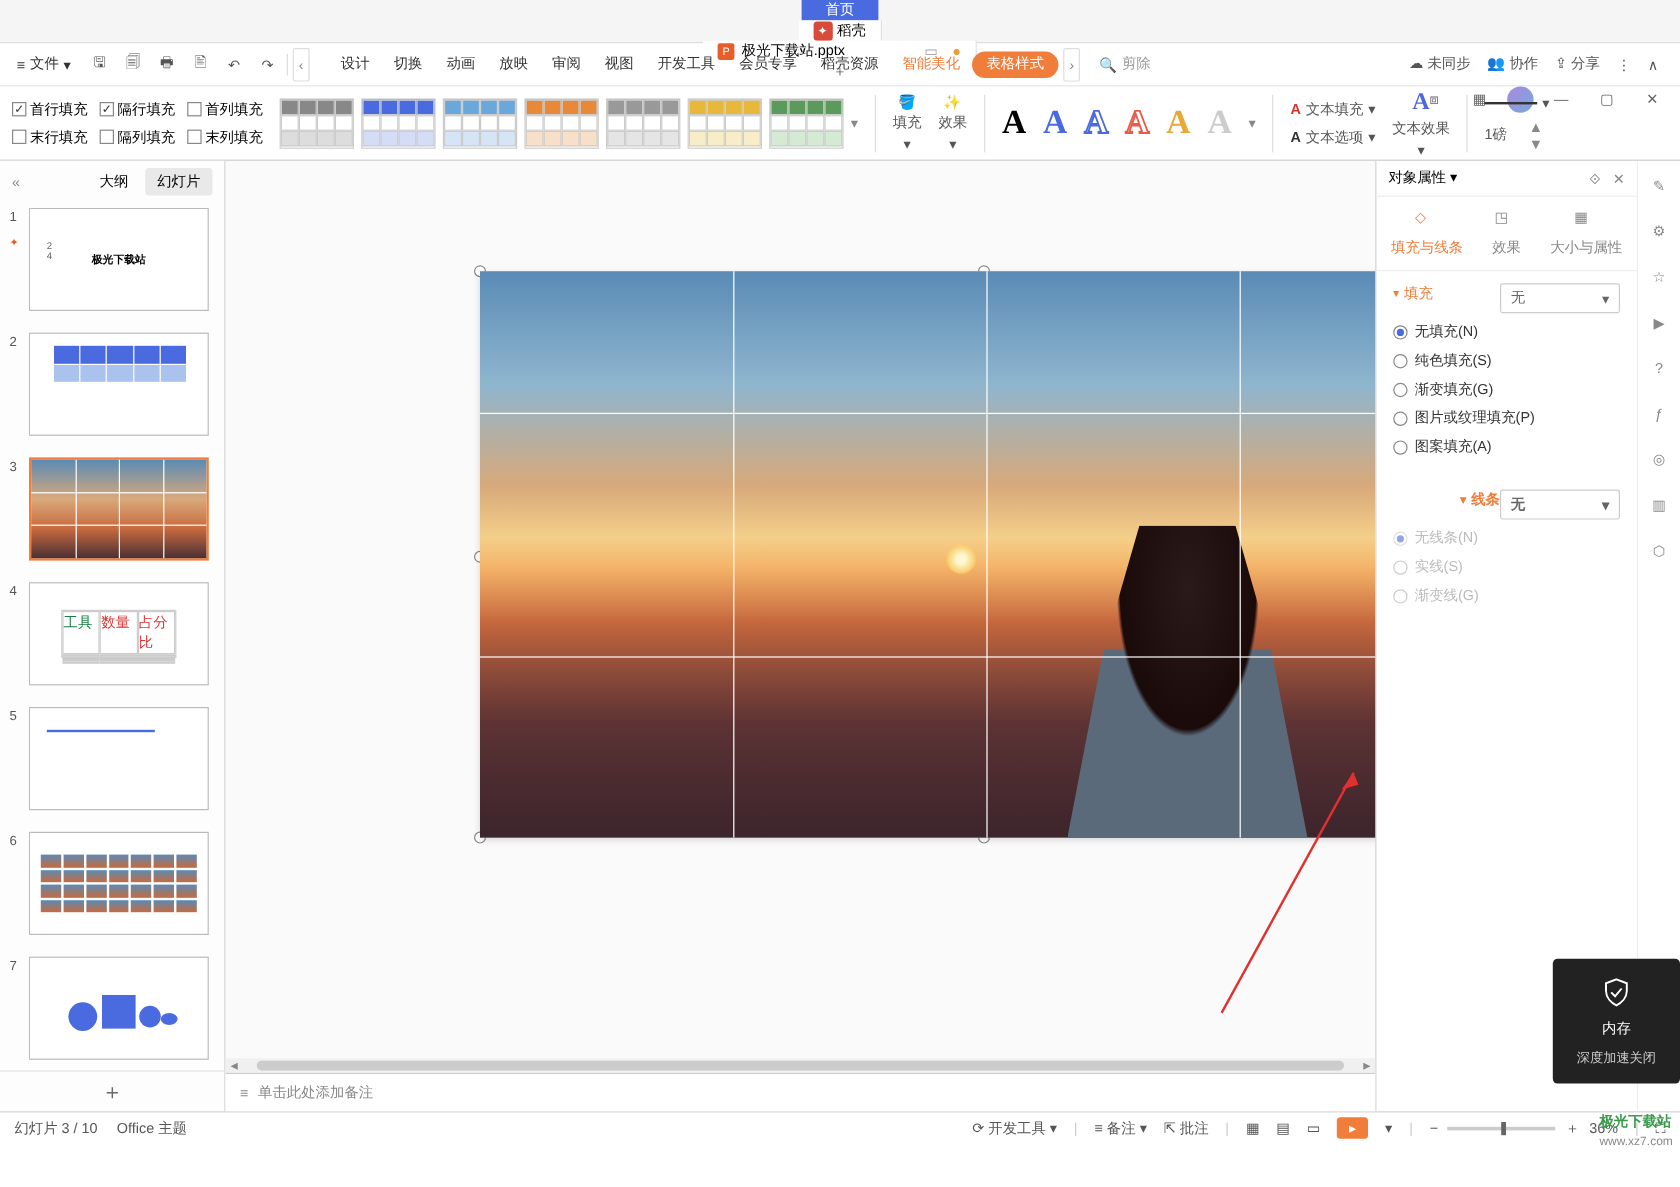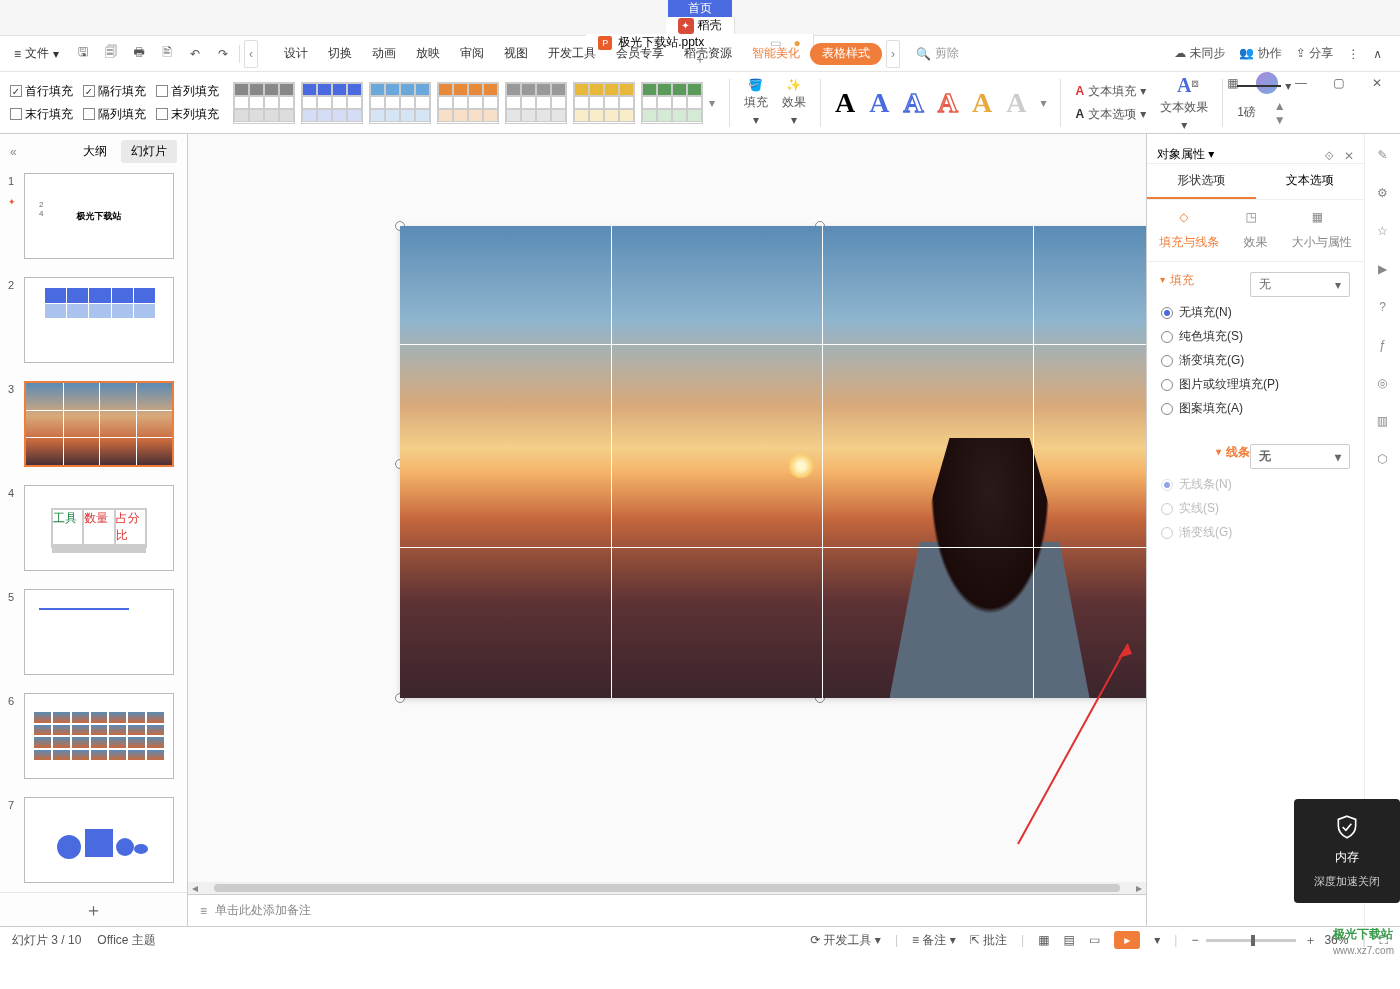--- a/index.html
+++ b/index.html
@@ -55,21 +55,21 @@
   .canvas-area { flex: 1; background: #fafafa; position: relative; display:flex;flex-direction:column;}
   .slide-canvas { flex:1; position:relative; overflow:hidden;}
   .slide { position: absolute; left: 212px; top: 92px; width: 844px; height: 472px; background: #fff; box-shadow: 0 2px 6px rgba(0,0,0,0.15); }
   .handle { position: absolute; width: 10px; height: 10px; border: 1px solid #888; background: #fff; border-radius: 50%; }
   .notes-bar { height: 32px; border-top: 1px solid #ccc; display: flex; align-items: center; padding: 0 12px; gap: 8px; color: #888; background:#fff;}
   .scrollbar-h { height: 12px; background: #f0f0f0; display:flex;align-items:center;}
   .scrollbar-h .track{flex:1;height:8px;background:#e5e5e5;margin:0 12px;border-radius:4px;position:relative;}
   .scrollbar-h .thumb-s{position:absolute;left:0;top:0;width:100%;height:100%;background:#ccc;border-radius:4px;}
   .right-panel { width: 254px; border-left: 1px solid #ccc; display: flex; background:#fff;}
   .prop-main { flex: 1; display: flex; flex-direction: column; }
-  .prop-title { height: 30px; display: flex; align-items: flex-end; justify-content: space-between; padding: 0 10px; border-bottom: 1px solid #eee; }
+  .prop-title { height: 30px; display: flex; align-items: center; justify-content: space-between; padding: 0 10px; border-bottom: 1px solid #eee; }
   .prop-pin{display:flex;gap:10px;color:#888;}
   .shape-tabs { display: flex; border-bottom: 1px solid #eee; }
   .shape-tab { flex: 1; text-align: center; padding: 8px 0; }
   .shape-tab.active { border-bottom: 2px solid #f07d3a; color:#333;}
   .sub-tabs { display: flex; justify-content: space-around; padding: 10px 0; border-bottom:1px solid #eee;}
   .sub-tab { display: flex; flex-direction: column; align-items: center; gap: 4px; color:#888;}
   .sub-tab.active { color: #f07d3a; }
   .sub-tab .ic{width:20px;height:20px;}
   .sect { padding: 10px 14px; }
   .sect-title { color: #f07d3a; display: flex; align-items: center; gap: 4px; margin-bottom: 8px; }
@@ -588,24 +588,20 @@
 
   <div class="right-panel">
     <div class="prop-main">
       <div class="prop-title">
         <span><span>对象属性</span> <span>▾</span></span>
         <span class="prop-pin">
             <span>⟐</span>
             <span>✕</span>
           </span>
       </div>
-      <div class="shape-tabs">
-        <div class="shape-tab active"><span>形状选项</span></div>
-        <div class="shape-tab"><span>文本选项</span></div>
-      </div>
       <div class="sub-tabs">
         <div class="sub-tab active">
             <span class="ic">◇</span>
             <span>填充与线条</span>
           </div>
         <div class="sub-tab">
             <span class="ic">◳</span>
             <span>效果</span>
           </div>
         <div class="sub-tab">

